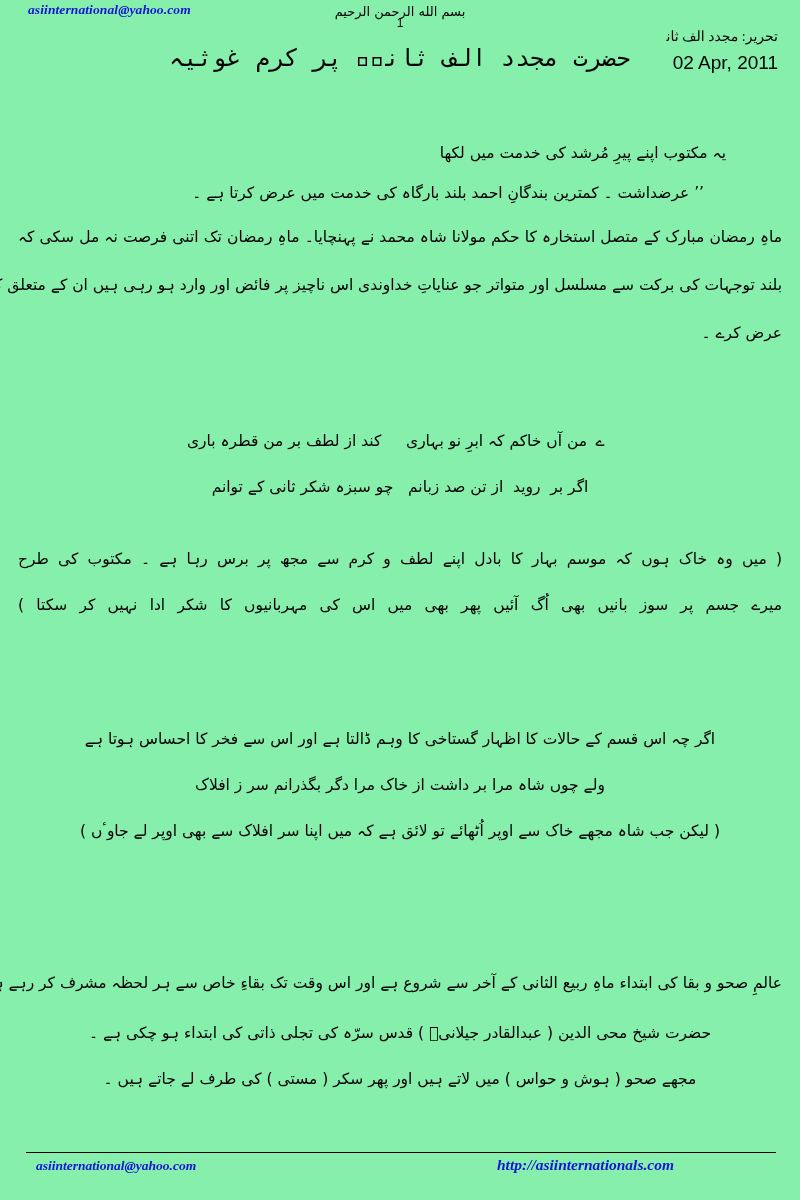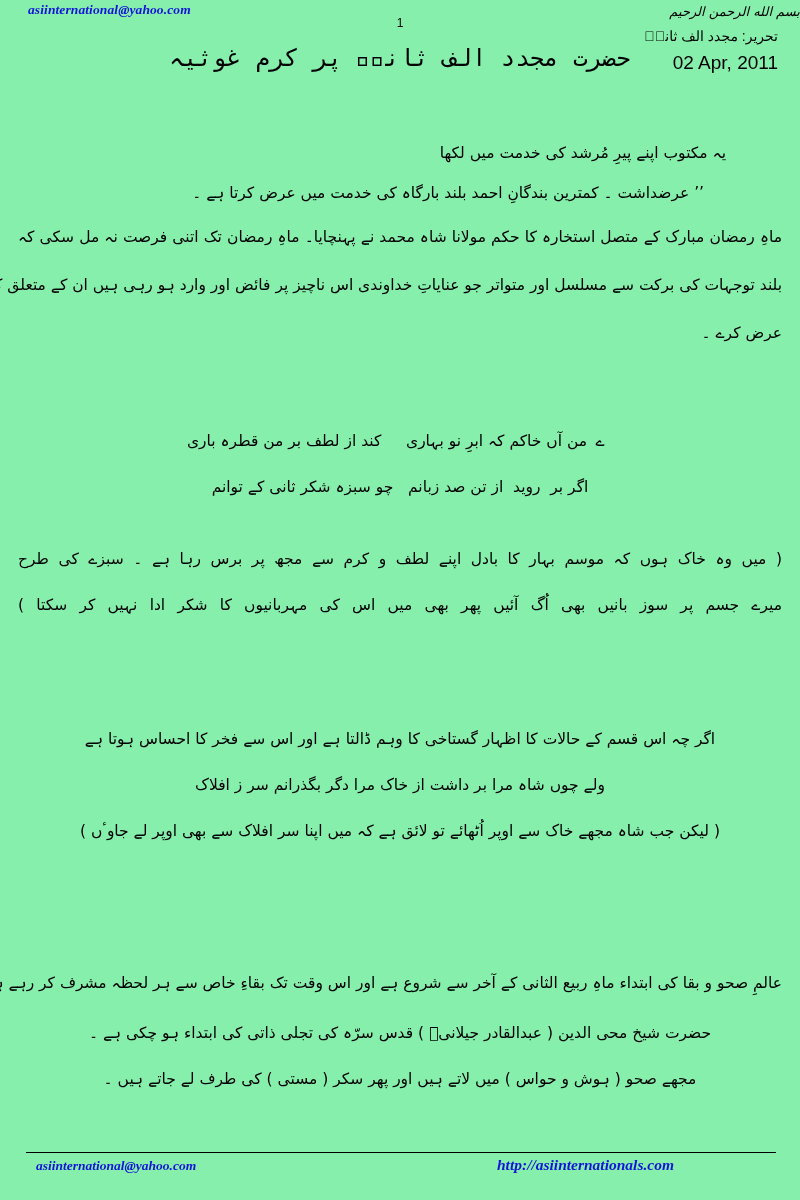--- a/index.html
+++ b/index.html
@@ -27,46 +27,46 @@
     font-weight: bold;
     font-size: 13.5px;
     letter-spacing: 0.1px;
     white-space: nowrap;
   }
   .bismillah {
     position: absolute;
     left: 0;
     right: 0;
     top: 4px;
+    text-align: center;
     font-size: 13px;
     color: #000;
     direction: rtl;
     font-family: "DejaVu Sans", sans-serif;
     letter-spacing: 0.5px;
-    font-style: italic;
   }
   .page-num {
     position: absolute;
     left: 0;
     right: 0;
     top: 16px;
     text-align: center;
     font-size: 12px;
     color: #000;
     font-family: "Liberation Sans", sans-serif;
   }
   .byline {
     position: absolute;
     right: 22px;
     top: 28px;
     text-align: right;
     direction: rtl;
     font-size: 14px;
     color: #000;
-    font-family: Liberation Sans, sans-serif;
+    font-family: Liberation Serif, serif;
     white-space: nowrap;
   }
   .bydate {
     position: absolute;
     right: 22px;
     top: 52px;
     text-align: right;
     font-size: 19px;
     color: #000;
     font-family: "Liberation Sans", "DejaVu Sans", sans-serif;
@@ -200,21 +200,21 @@
     <div class="spacer-lg"></div>
 
     <div class="blk">
       <div class="verse"><span class="verse-lead">ے</span><span>من آں خاکم کہ ابرِ نو بہاری     کند از لطف بر من قطرہ باری</span></div>
       <div class="verse">اگر بر  روید  از تن صد زبانم   چو سبزہ شکر ثانی کے توانم</div>
     </div>
 
     <div class="spacer-sm"></div>
 
     <div class="blk">
-      <div class="trans">( میں وہ خاک ہوں کہ موسم بہار کا بادل اپنے لطف و کرم سے مجھ پر برس رہا ہے ۔ سبزے کی طرح</div>
+      <div class="trans">( میں وہ خاک ہوں کہ موسم بہار کا بادل اپنے لطف و کرم سے مجھ پر برس رہا ہے ۔ مکتوب کی طرح</div>
       <div class="trans">میرے جسم پر سوز بانیں بھی اُگ آئیں پھر بھی میں اس کی مہربانیوں کا شکر ادا نہیں کر سکتا )</div>
     </div>
 
     <div class="spacer-lg"></div>
     <div class="spacer-sm"></div>
 
     <div class="blk">
       <div class="center-line">اگر چہ اس قسم کے حالات کا اظہار گستاخی کا وہم ڈالتا ہے اور اس سے فخر کا احساس ہوتا ہے</div>
     </div>
 

